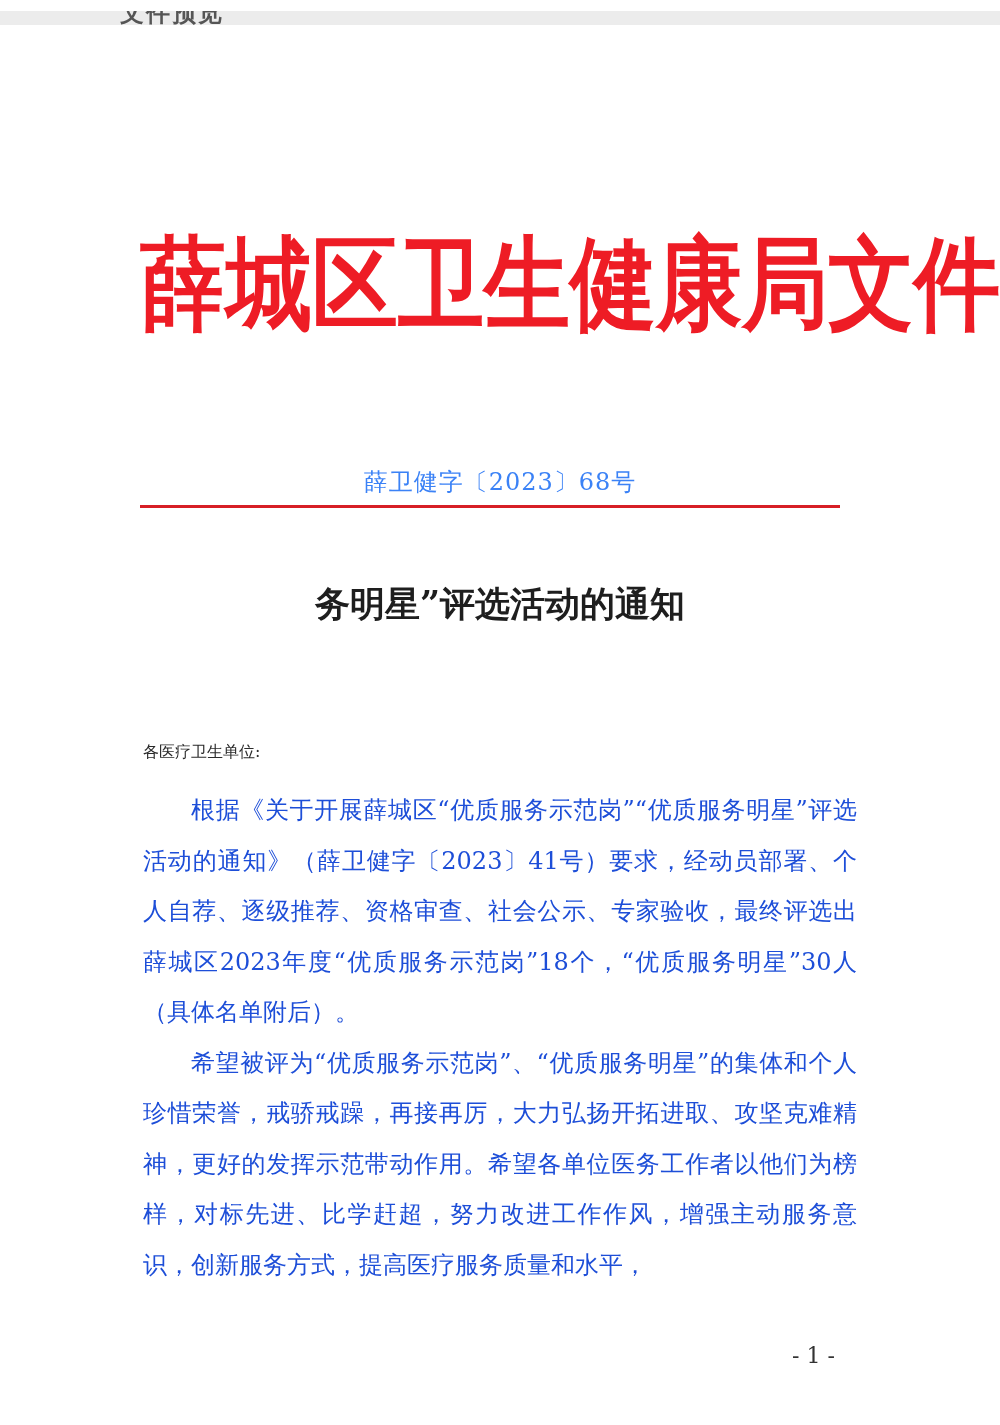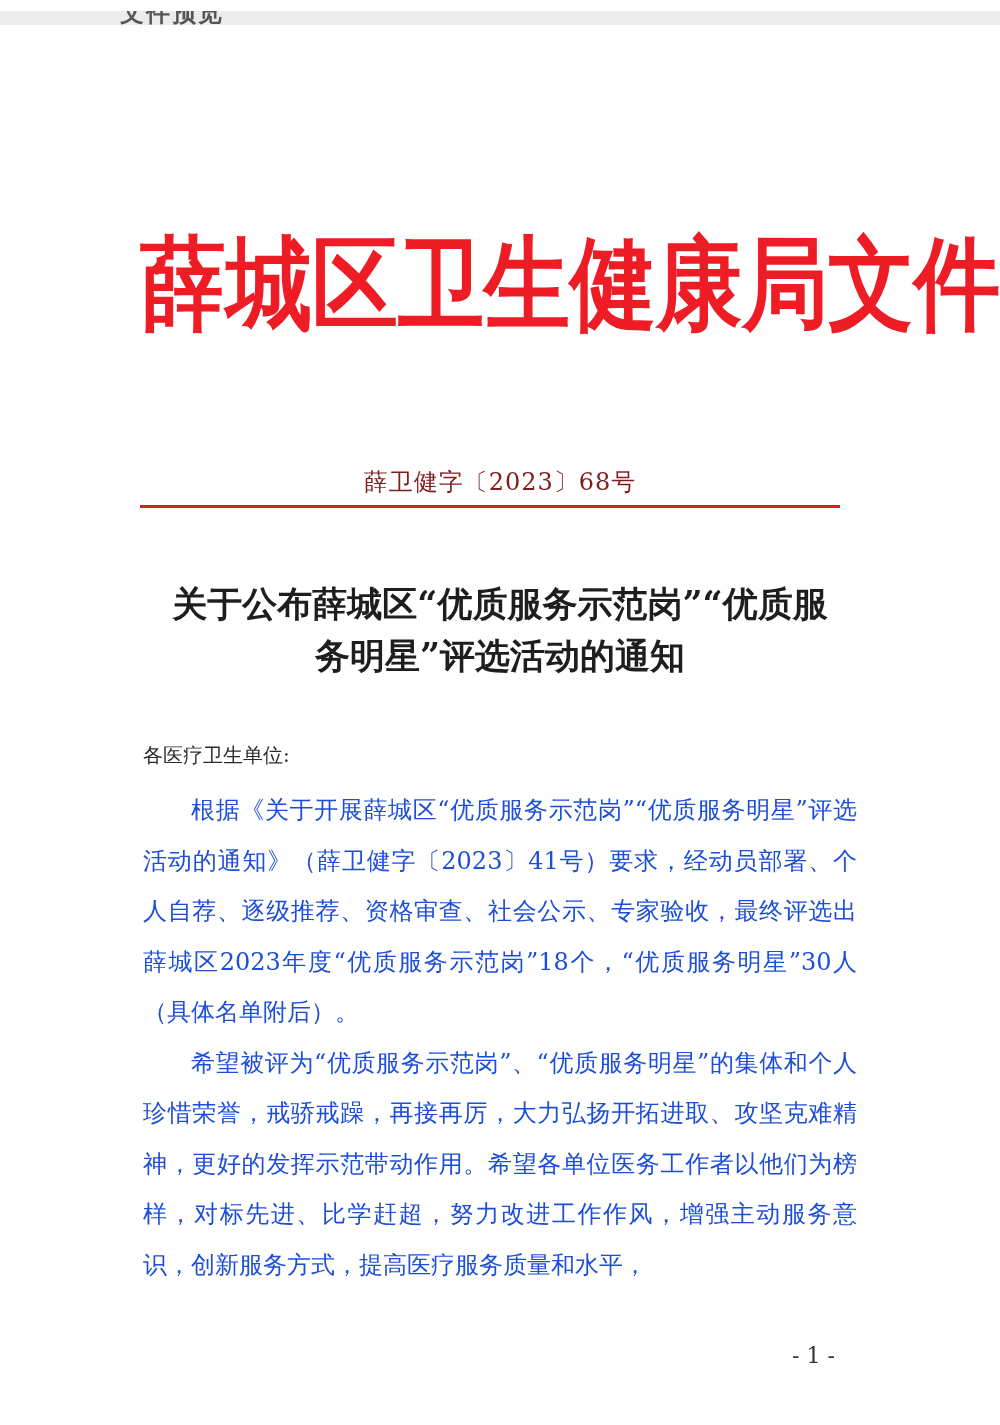--- a/index.html
+++ b/index.html
@@ -19,31 +19,31 @@
   }
   .page { position: absolute; left: 0; top: 25px; width: 1000px; height: 1400px; background:#fff; }
   .doc-header {
     position: absolute; left: 140px; top: 182px; width: 720px; height: 130px;
     color: #ee1c25; font-family: "DejaVu Sans", sans-serif; font-weight: bold;
     font-size: 86px; line-height: 130px; white-space: nowrap;
     display: flex; justify-content: space-between; transform: scaleY(1.18); transform-origin: top;
   }
   .doc-number {
     position: absolute; left: 140px; top: 440px; width: 720px; text-align: center;
-    font-size: 24px; letter-spacing: 1px; color: #7f1d1d;
+    font-size: 24px; letter-spacing: 1px; color: #3b82f6;
   }
   .red-rule {
     position: absolute; left: 140px; top: 479px; width: 700px; height: 3px; background: #d71f26;
   }
   .doc-title {
     position: absolute; left: 140px; top: 553px; width: 720px; text-align: center;
     font-size: 35px; font-weight: bold; line-height: 52px; color: #1e1e1e;
   }
   .salutation {
-    position: absolute; left: 143px; top: 713px; font-size: 20px; color: #2a2a2a;
+    position: absolute; left: 143px; top: 713px; font-size: 16px; color: #2a2a2a;
   }
   .body-text {
     position: absolute; left: 143px; top: 766px; width: 714px; font-size: 24px;
     line-height: 50.5px; color: #1d4ed8; text-align: justify;
   }
   .body-text p { margin: 0; text-indent: 2em; }
   .page-number {
     position: absolute; left: 792px; top: 1318px; font-size: 22px; color: #333;
   }
 </style>
@@ -66,21 +66,20 @@
   <span>康</span>
   <span>局</span>
   <span>文</span>
   <span>件</span>
 </div>
 
 <div class="doc-number" style="top:466px;">薛卫健字〔2023〕68号</div>
 <div class="red-rule" style="top:505px;"></div>
 
 <div class="doc-title" style="top:578px;">
-  <div>关于公布薛城区“优质服务示范岗”“优质服</div>
   <div>务明星”评选活动的通知</div>
 </div>
 
 <div class="salutation" style="top:742px;">各医疗卫生单位:</div>
 
 <div class="body-text" style="top:785px;">
   <p>根据《关于开展薛城区“优质服务示范岗”“优质服务明星”评选活动的通知》（薛卫健字〔2023〕41号）要求，经动员部署、个人自荐、逐级推荐、资格审查、社会公示、专家验收，最终评选出薛城区2023年度“优质服务示范岗”18个，“优质服务明星”30人（具体名单附后）。</p>
   <p>希望被评为“优质服务示范岗”、“优质服务明星”的集体和个人珍惜荣誉，戒骄戒躁，再接再厉，大力弘扬开拓进取、攻坚克难精神，更好的发挥示范带动作用。希望各单位医务工作者以他们为榜样，对标先进、比学赶超，努力改进工作作风，增强主动服务意识，创新服务方式，提高医疗服务质量和水平，</p>
 </div>
 

